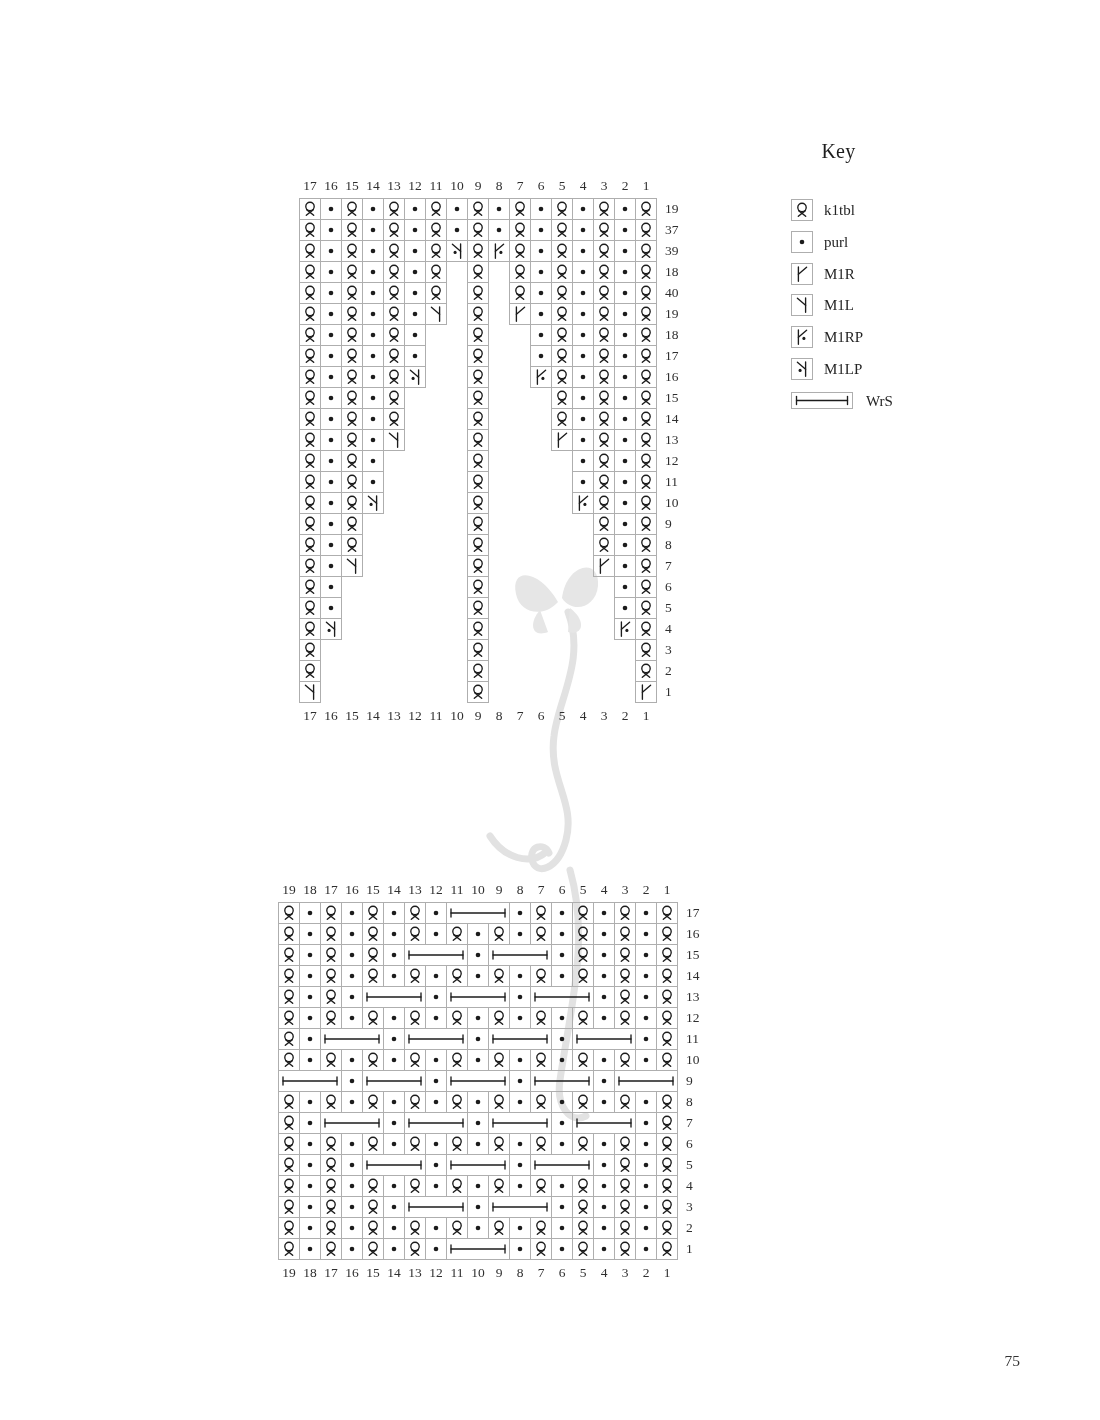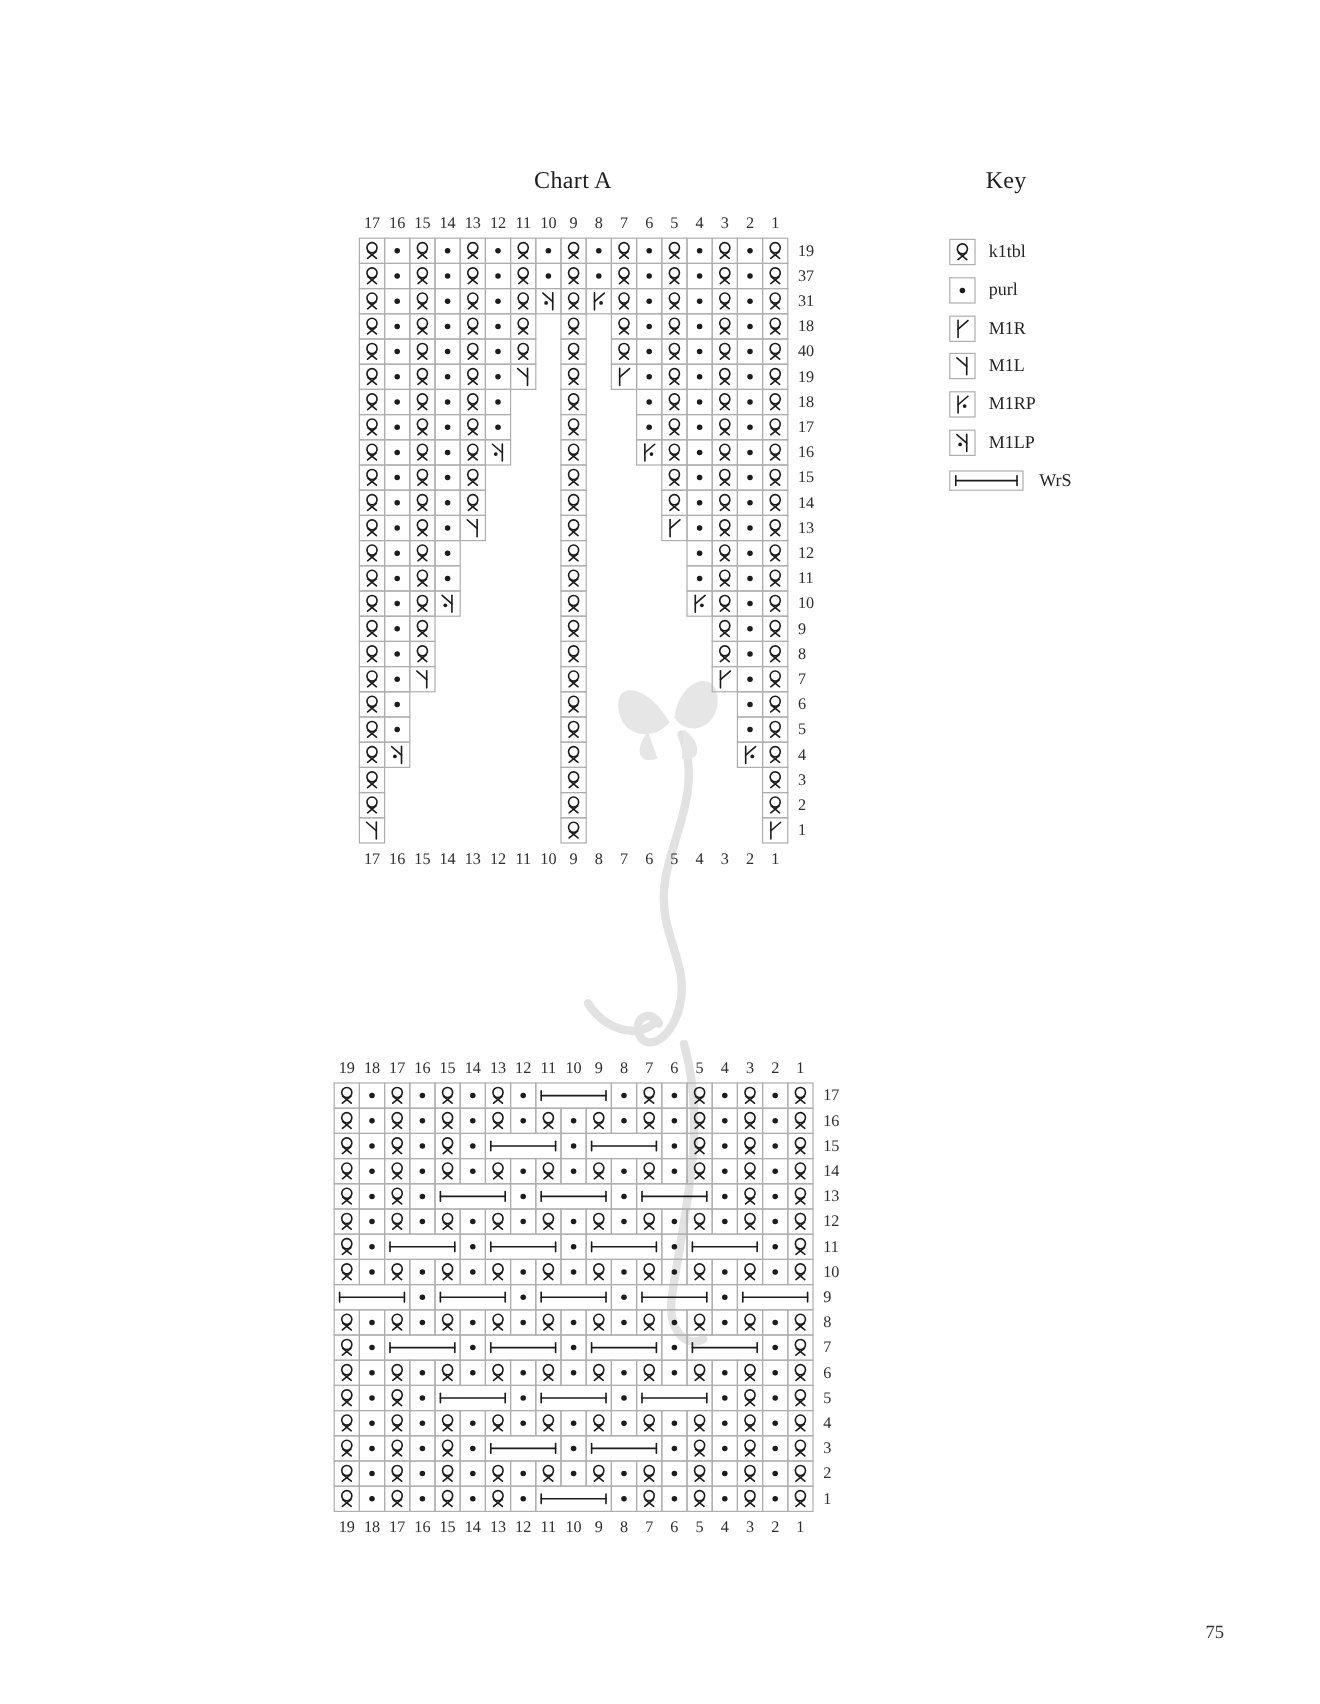--- a/index.html
+++ b/index.html
@@ -33,21 +33,20 @@
       <path d="M150,330 C170,400 150,470 140,540 C136,566 150,584 166,576"></path>
     </g>
     <g fill="#e6e6e6" stroke="none">
       <path d="M138,62 C120,30 90,26 96,54 C100,74 124,78 138,62 Z"></path>
       <path d="M142,58 C146,24 180,16 178,46 C176,68 152,74 142,58 Z"></path>
       <path d="M120,70 C108,84 112,98 128,92 Z"></path>
       <path d="M150,68 C166,80 164,96 148,92 Z"></path>
     </g>
   </svg>
 
-  <div class="title" style="left:299px;top:140px;width:357px;">Chart A</div>
   <div id="chartA" class="grid" style="left:299px;top:198px;">
       <div class="lbl" style="left: 0px; top: -19px; width: 22px; text-align: center;">17</div>
       <div class="lbl" style="left: 0px; top: 511px; width: 22px; text-align: center;">17</div>
       <div class="lbl" style="left: 21px; top: -19px; width: 22px; text-align: center;">16</div>
       <div class="lbl" style="left: 21px; top: 511px; width: 22px; text-align: center;">16</div>
       <div class="lbl" style="left: 42px; top: -19px; width: 22px; text-align: center;">15</div>
       <div class="lbl" style="left: 42px; top: 511px; width: 22px; text-align: center;">15</div>
       <div class="lbl" style="left: 63px; top: -19px; width: 22px; text-align: center;">14</div>
       <div class="lbl" style="left: 63px; top: 511px; width: 22px; text-align: center;">14</div>
       <div class="lbl" style="left: 84px; top: -19px; width: 22px; text-align: center;">13</div>
@@ -277,21 +276,21 @@
           <circle class="dot" cx="10" cy="10" r="2.3"></circle>
         </svg>
       </div>
       <div class="cell" style="left: 336px; top: 21px; width: 22px;">
         <svg class="sym" width="20" height="20" viewBox="0 0 20 20">
           <circle class="ring" cx="10" cy="7.4" r="4.2"></circle>
           <path d="M13.4 10.6 L6.3 16.3"></path>
           <path d="M6.6 10.6 L13.7 16.3"></path>
         </svg>
       </div>
-      <div class="lbl" style="left: 366px; top: 46px;">31</div>
+      <div class="lbl" style="left: 366px; top: 46px;">39</div>
       <div class="cell" style="left: 0px; top: 42px; width: 22px;">
         <svg class="sym" width="20" height="20" viewBox="0 0 20 20">
           <circle class="ring" cx="10" cy="7.4" r="4.2"></circle>
           <path d="M13.4 10.6 L6.3 16.3"></path>
           <path d="M6.6 10.6 L13.7 16.3"></path>
         </svg>
       </div>
       <div class="cell" style="left: 21px; top: 42px; width: 22px;">
         <svg class="sym" width="20" height="20" viewBox="0 0 20 20">
           <circle class="dot" cx="10" cy="10" r="2.3"></circle>

